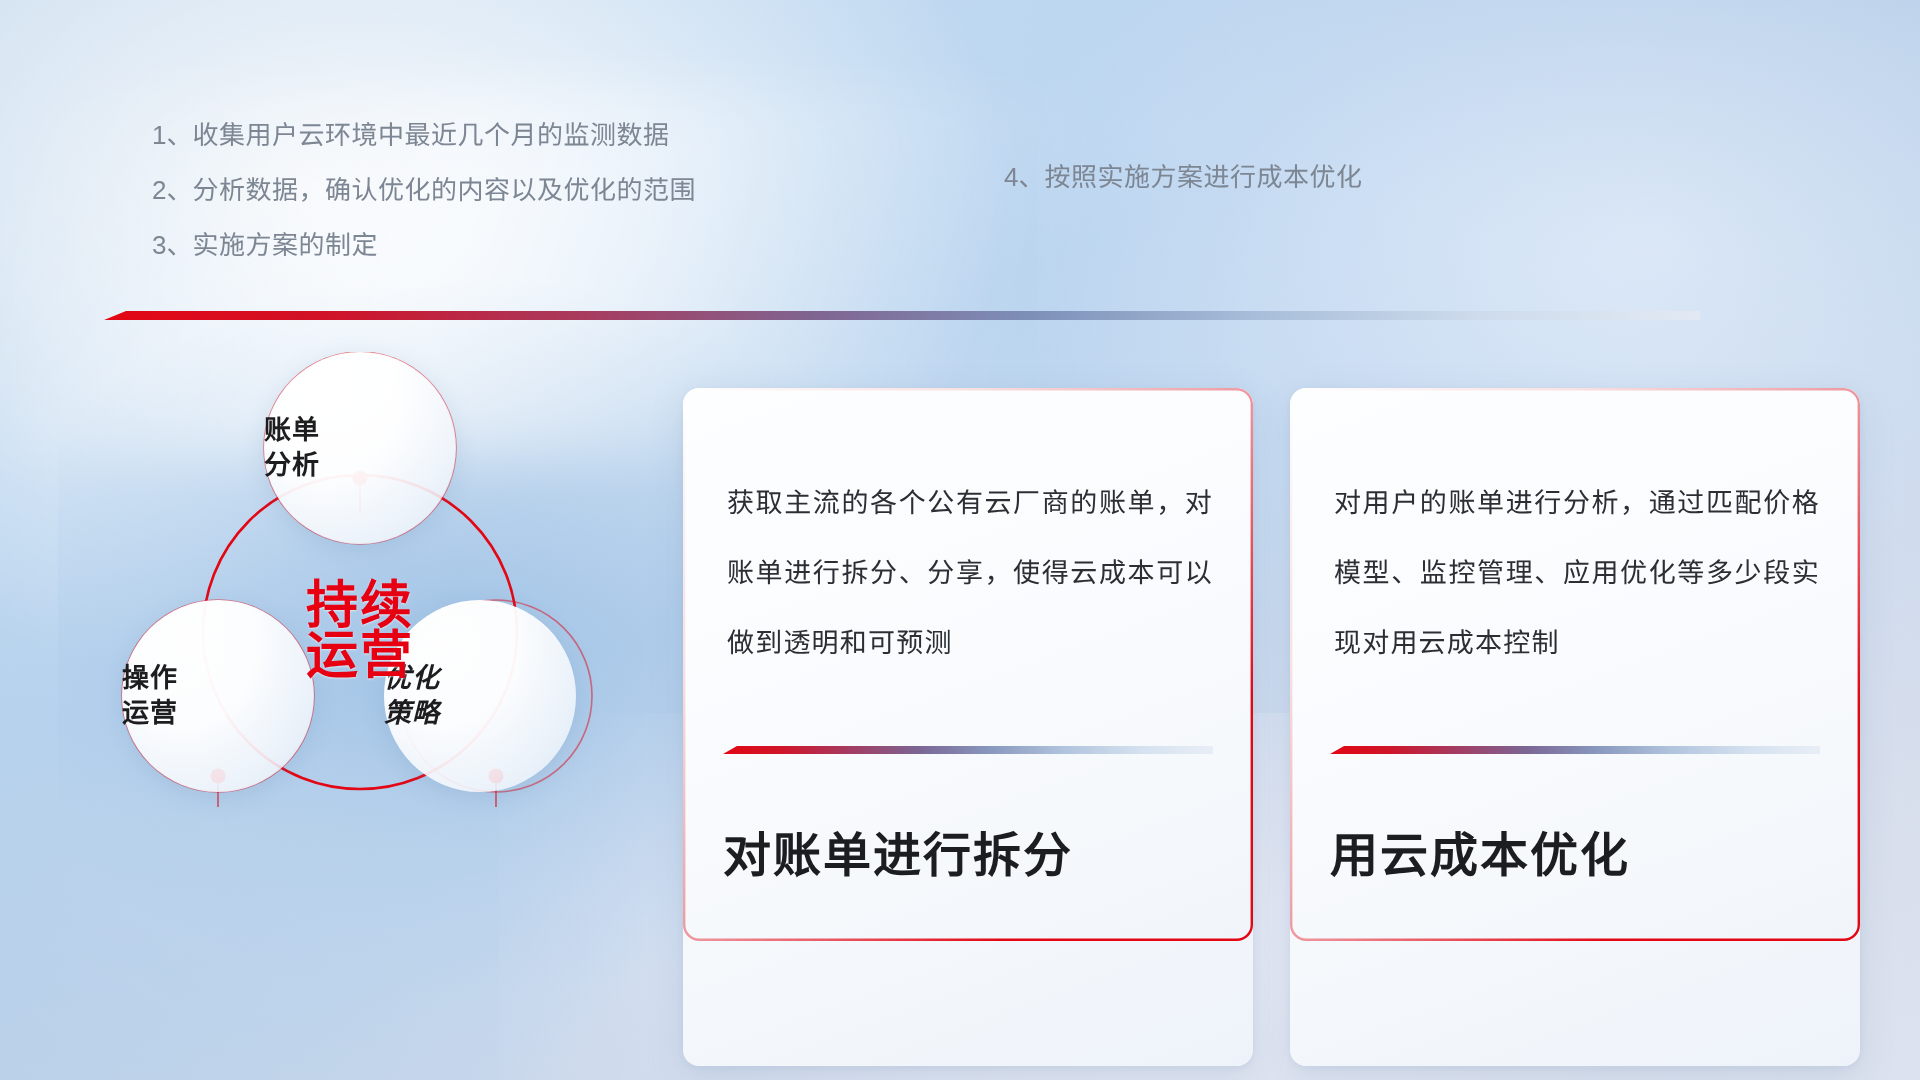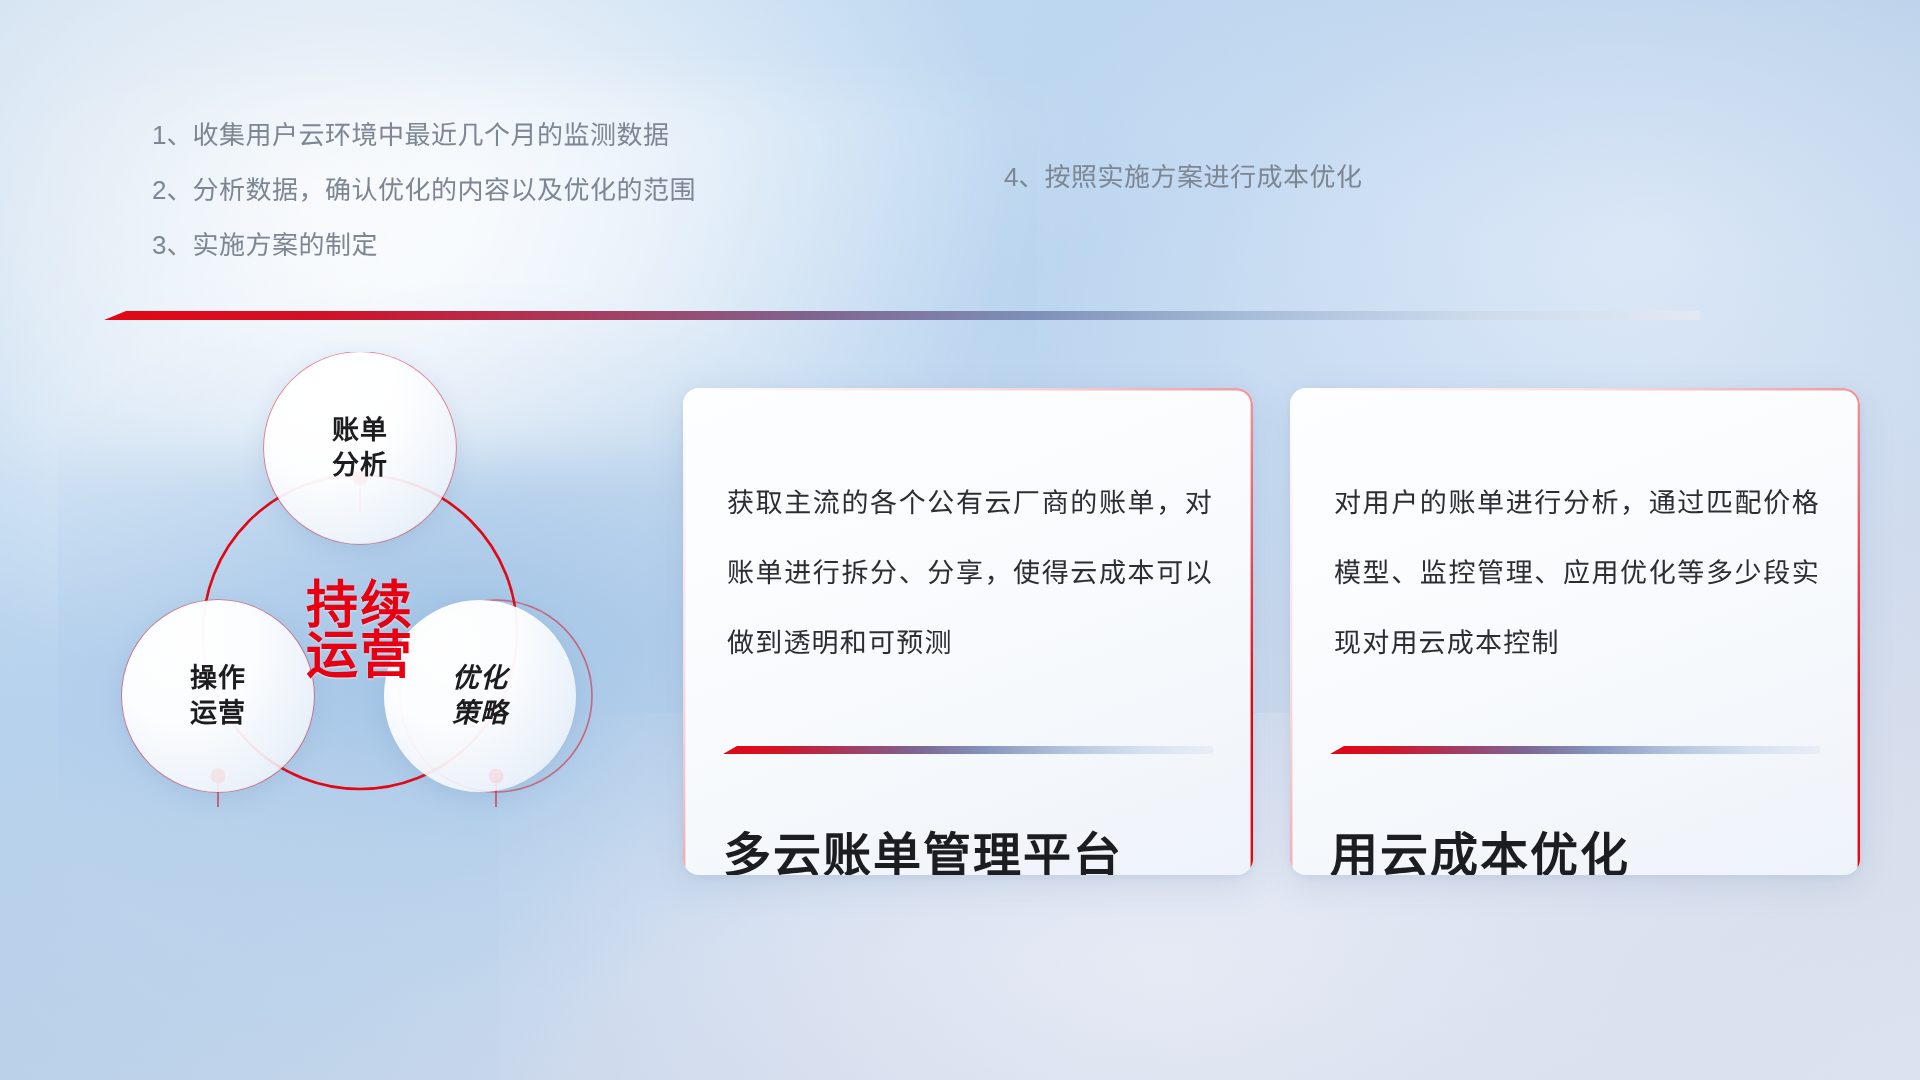--- a/index.html
+++ b/index.html
@@ -73,33 +73,33 @@
     position:absolute;border-radius:50%;
     background:
       radial-gradient(ellipse at 32% 22%,rgba(255,255,255,.99) 0%,rgba(255,255,255,.96) 38%,rgba(243,247,252,.9) 70%,rgba(228,238,249,.78) 100%);
     box-shadow:0 6px 22px rgba(110,145,185,.22);
   }
   #lobe-top   {left:164px;top:0px;  width:192px;height:192px;}
   #lobe-left  {left:22px; top:248px;width:192px;height:192px;}
   #lobe-right {left:284px;top:248px;width:192px;height:192px;font-style:italic;}
   .lobe-label{
     position:absolute;left:0;right:0;top:50%;transform:translateY(-50%);
-    text-align:center;color:#1d1d1f;font-weight:700;font-size:27px;line-height:35px;
+    text-align:left;color:#1d1d1f;font-weight:700;font-size:27px;line-height:35px;
     letter-spacing:1px;
   }
   #center-label{
     position:absolute;left:110px;top:228px;width:300px;
     text-align:center;color:#e60012;font-weight:700;font-size:52px;line-height:50px;
     letter-spacing:2px;text-shadow:0 1px 2px rgba(255,255,255,.6);
   }
 
   
   #cards{position:absolute;left:0;top:0;width:1920px;height:1080px;}
   .card{
-    position:absolute;top:388px;width:570px;height:487px;border-radius:16px;
+    position:absolute;top:388px;width:570px;height:678px;border-radius:16px;
     background:linear-gradient(160deg,#fdfeff 0%,#fbfcfe 30%,#f6f9fc 62%,#eef3fa 100%);
     box-shadow:0 10px 34px rgba(120,150,185,.20), 0 2px 6px rgba(120,150,185,.12);
     overflow:hidden;
   }
   #card-1{left:683px;}
   #card-2{left:1290px;}
   .card-body{
     position:absolute;left:44px;right:40px;top:80px;
     color:#2b2f34;font-size:27px;line-height:70px;letter-spacing:1.2px;
     text-align:justify;text-align-last:left;
@@ -210,21 +210,21 @@
           <stop offset="25%" stop-color="#f7d8da" stop-opacity="0.75"></stop>
           <stop offset="52%" stop-color="#ec8a92" stop-opacity="0.95"></stop>
           <stop offset="78%" stop-color="#e30613" stop-opacity="1"></stop>
           <stop offset="100%" stop-color="#e30613" stop-opacity="1"></stop>
         </linearGradient>
       </defs>
       <rect x="1.2" y="1.2" width="567.6" height="550.6" rx="15" ry="15" fill="none" stroke="url(#cbg1)" stroke-width="2.4"></rect>
     </svg>
     <div class="card-body">获取主流的各个公有云厂商的账单，对账单进行拆分、分享，使得云成本可以做到透明和可预测</div>
     <div class="card-rule"></div>
-    <div class="card-title">多云账单管理平台</div>
+    <div class="card-title">对账单进行拆分</div>
   </div>
 
   <div class="card" id="card-2">
     <svg class="cardframe" width="570" height="553" style="position:absolute;left:0;top:0;pointer-events:none">
       <defs>
         <linearGradient id="cbg2" x1="0" y1="0" x2="1" y2="1">
           <stop offset="0%" stop-color="#ffffff" stop-opacity="0.9"></stop>
           <stop offset="25%" stop-color="#f7d8da" stop-opacity="0.75"></stop>
           <stop offset="52%" stop-color="#ec8a92" stop-opacity="0.95"></stop>
           <stop offset="78%" stop-color="#e30613" stop-opacity="1"></stop>

